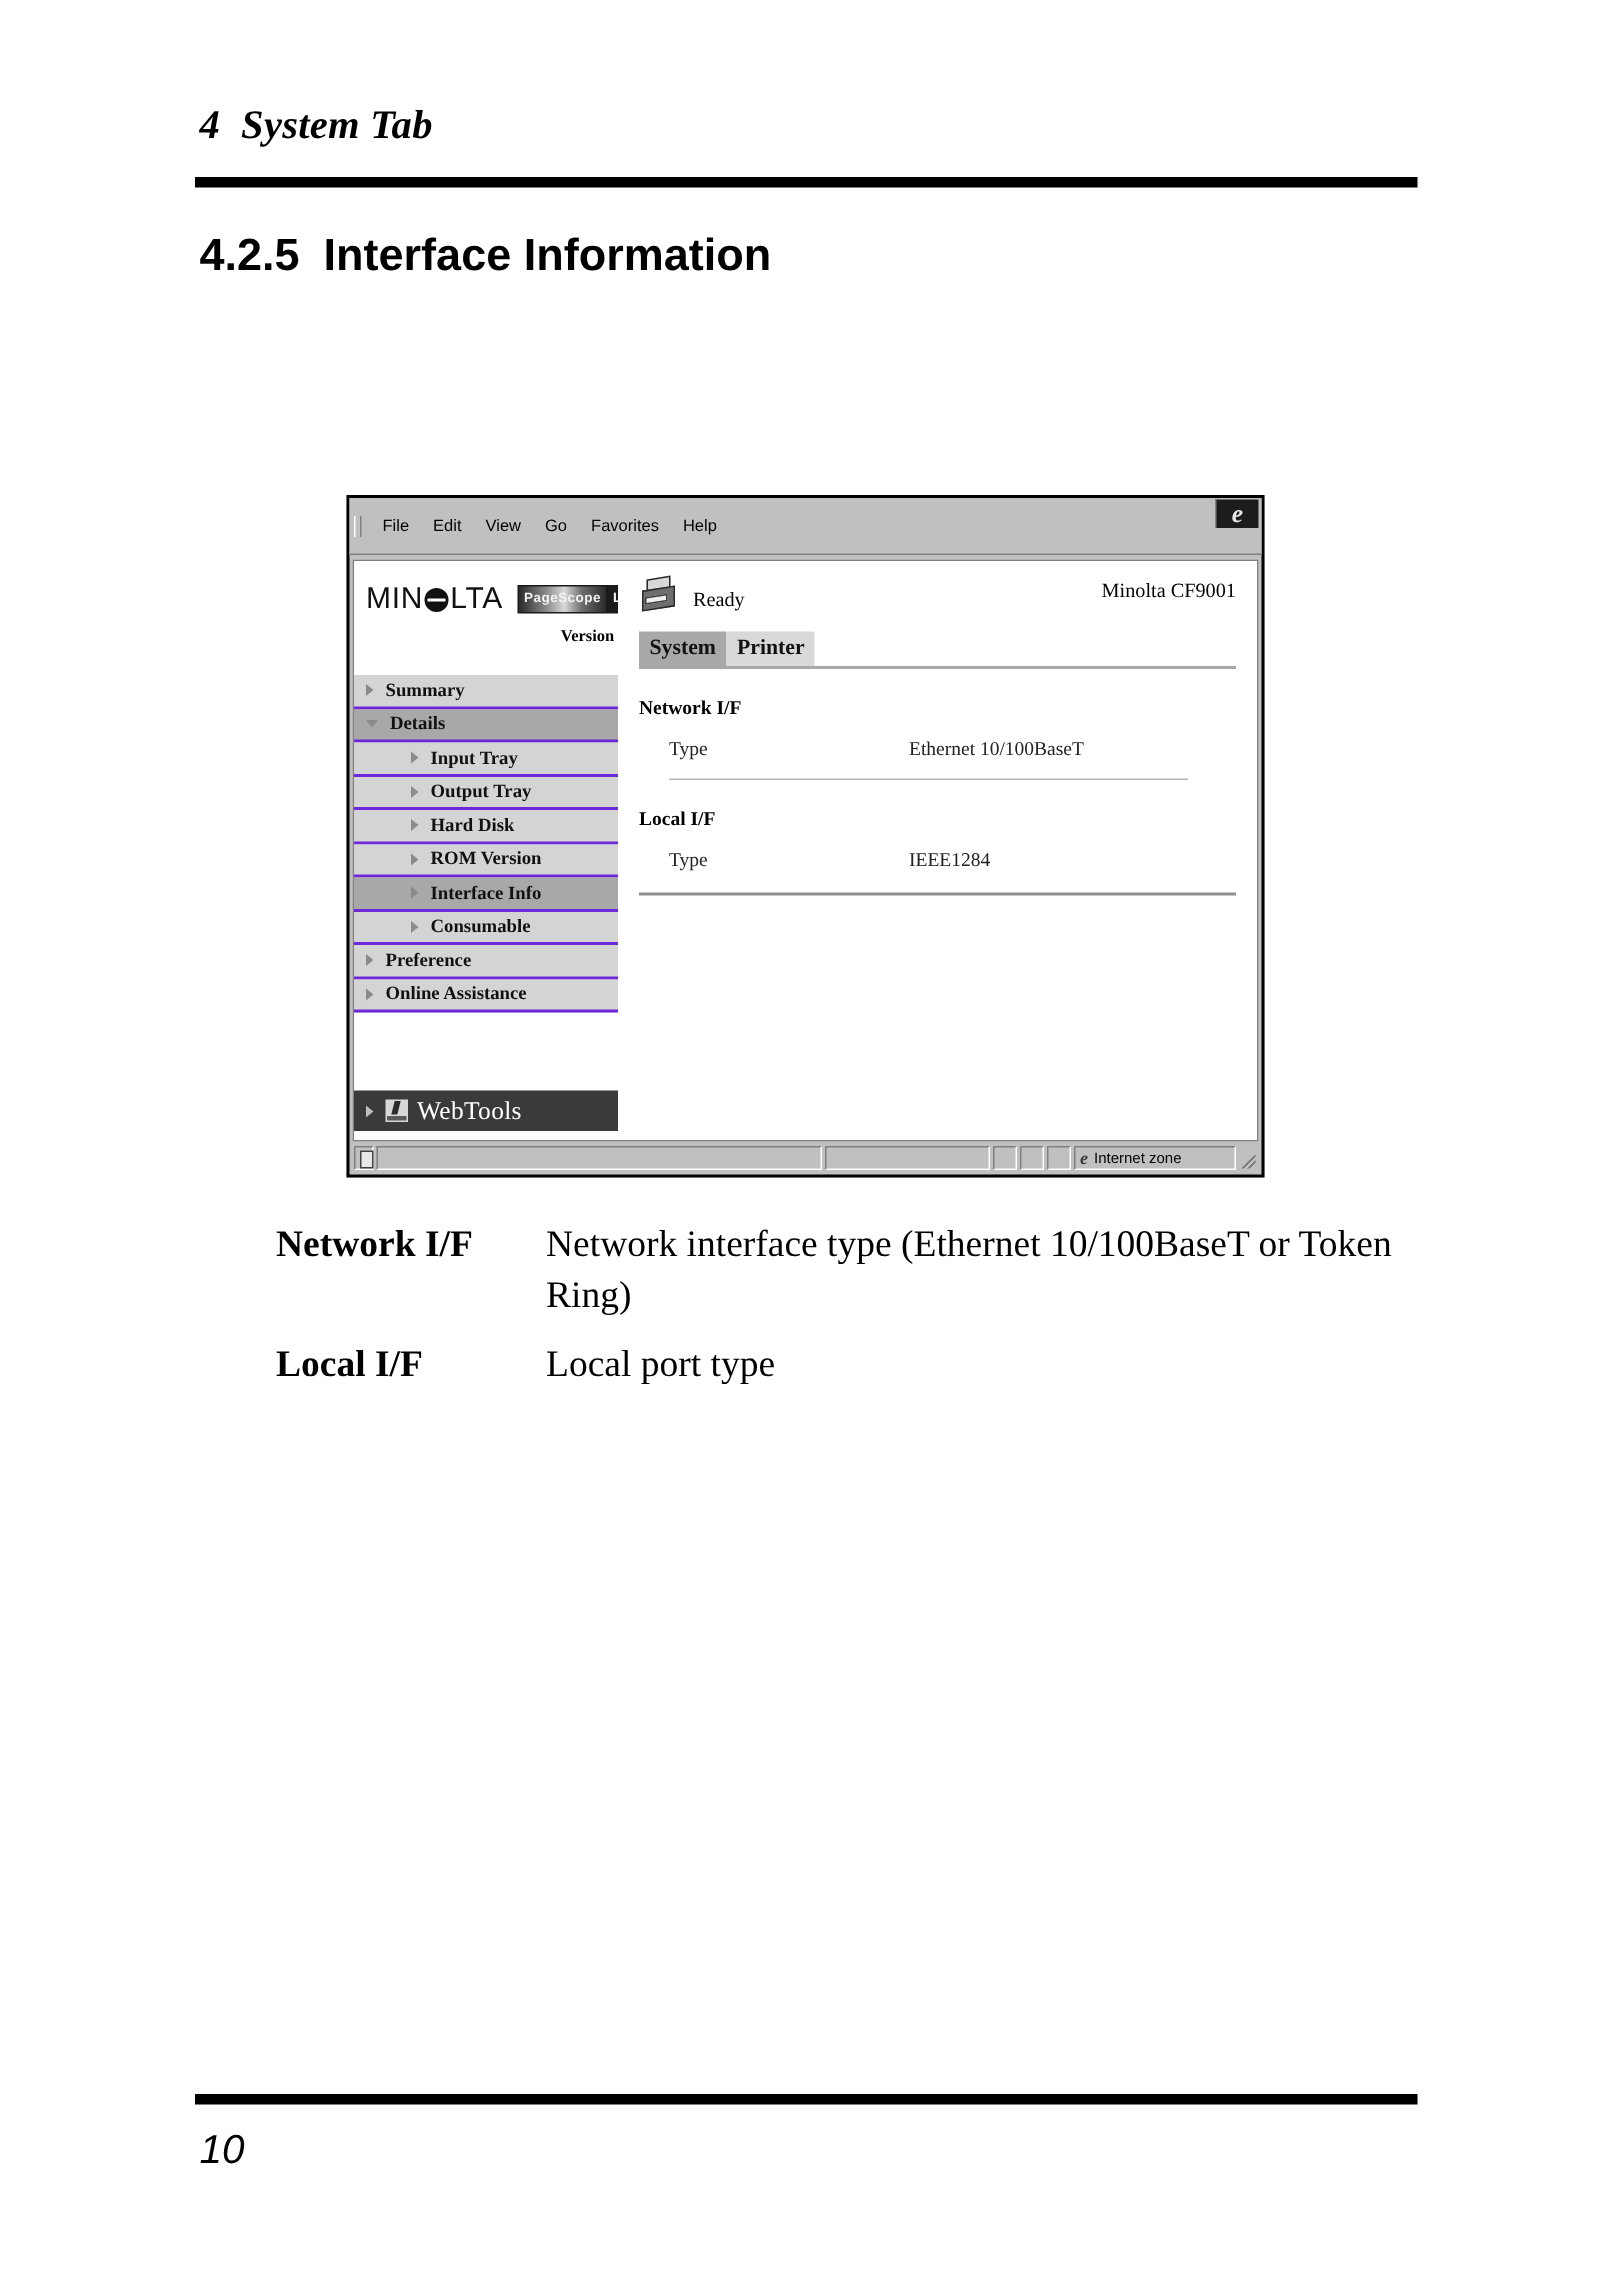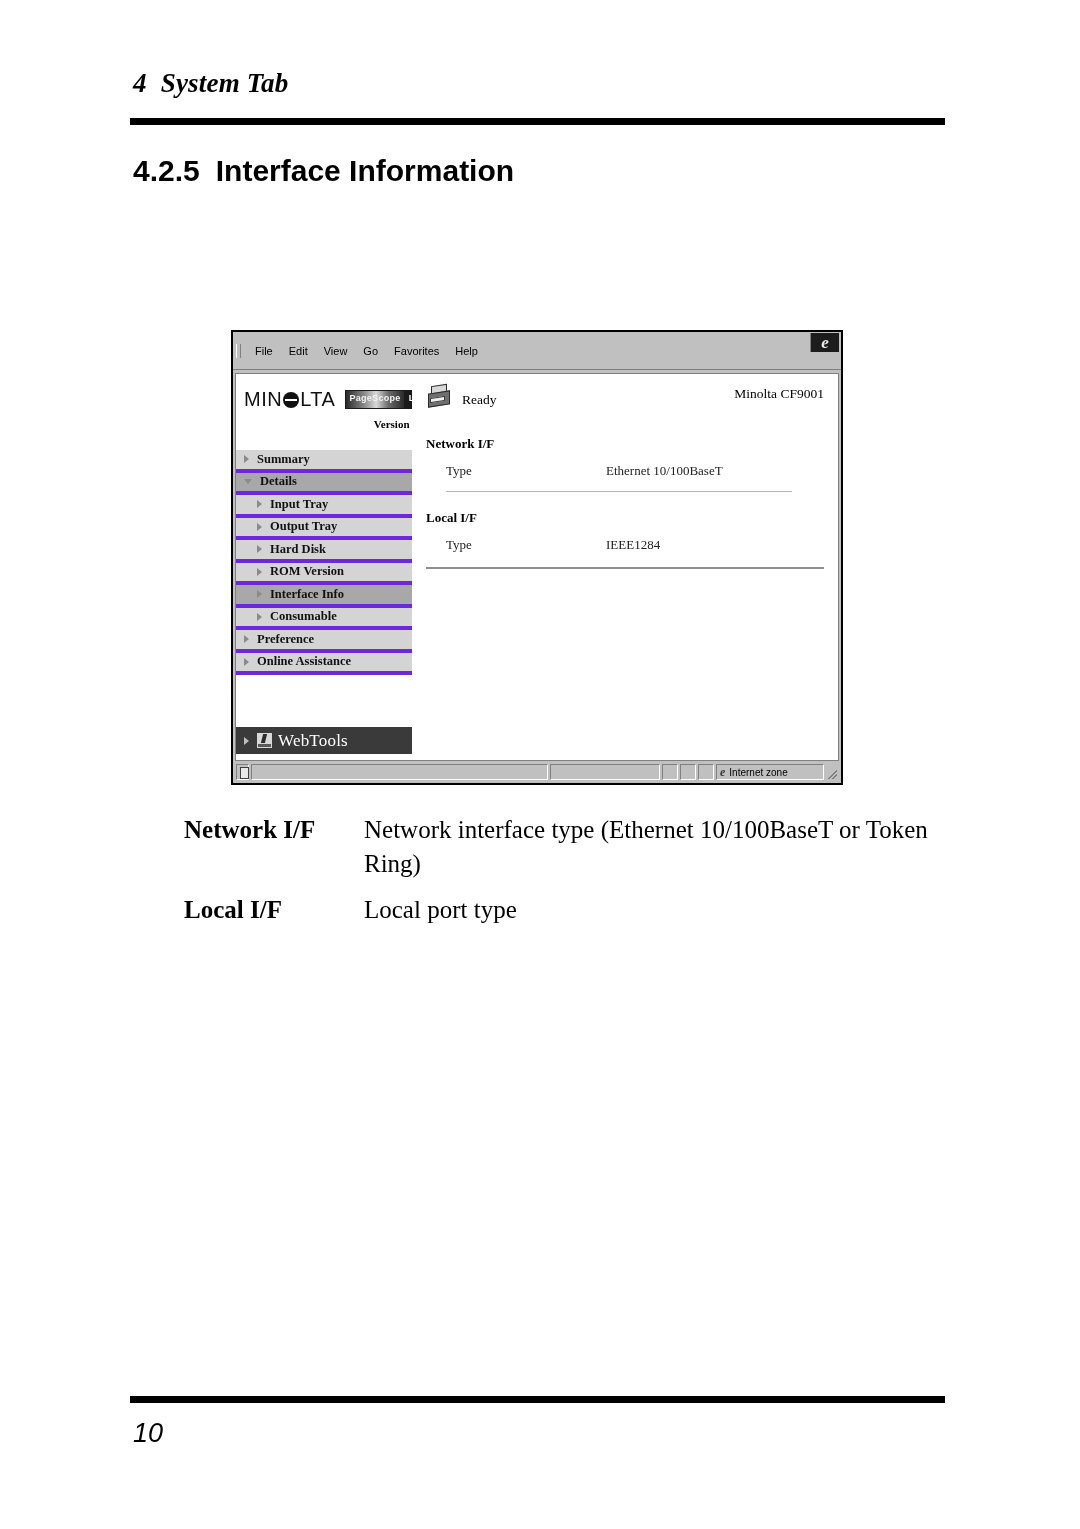--- a/index.html
+++ b/index.html
@@ -312,30 +312,30 @@
     font-size: 11px;
     margin-top: 7px;
     padding-right: 2px;
   }
 
   .nav-list { padding: 0; margin: 0; }
   .nav-item {
     height: 22.5px;
     display: flex;
     align-items: center;
-    border-bottom: 4px solid #6d28d9;
+    border-bottom: 2px solid #6d28d9;
     background: #d4d4d4;
     font-family: "Liberation Serif", serif;
     font-weight: bold;
     font-size: 12.5px;
     color: #111;
     box-sizing: border-box;
   }
   .nav-item.level1 { padding-left: 8px; }
-  .nav-item.level2 { padding-left: 21px; }
+  .nav-item.level2 { padding-left: 38px; }
   .nav-item.selected { background: #a8a8a8; }
   .nav-bullet {
     width: 0; height: 0;
     border-left: 5px solid #8a8a8a;
     border-top: 4px solid transparent;
     border-bottom: 4px solid transparent;
     margin-right: 8px;
     flex: 0 0 auto;
   }
   .nav-bullet.down {
@@ -675,20 +675,24 @@
             <span class="printer-icon">
               <span class="pi-top"></span>
               <span class="pi-body"></span>
               <span class="pi-out"></span>
             </span>
             <span class="status-text">Ready</span>
           </div>
           <div class="model-text">Minolta CF9001</div>
         </div>
 
+        <div class="tab-strip">
+          <div class="tab active">System</div>
+          <div class="tab">Printer</div>
+        </div>
 
         <div class="section-block">
           <div class="section-title">Network I/F</div>
           <div class="field-row">
             <div class="field-label">Type</div>
             <div class="field-value">Ethernet 10/100BaseT</div>
           </div>
           <div class="hr-thin"></div>
         </div>
 

